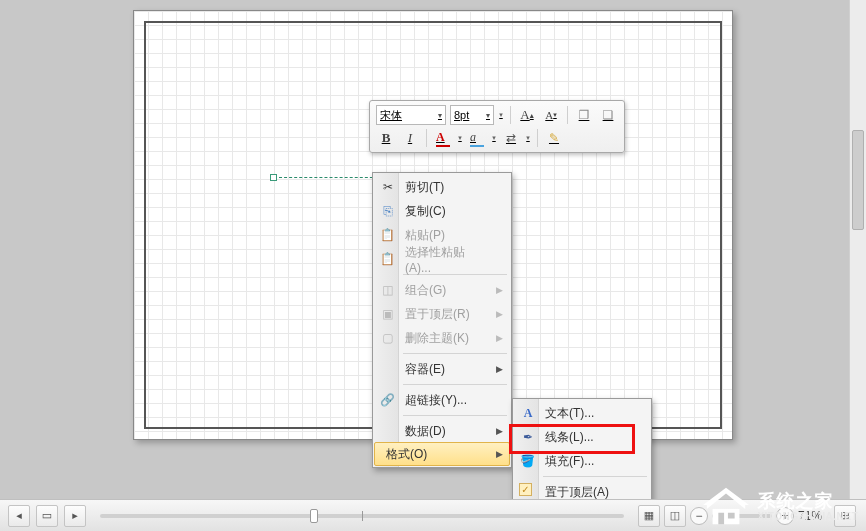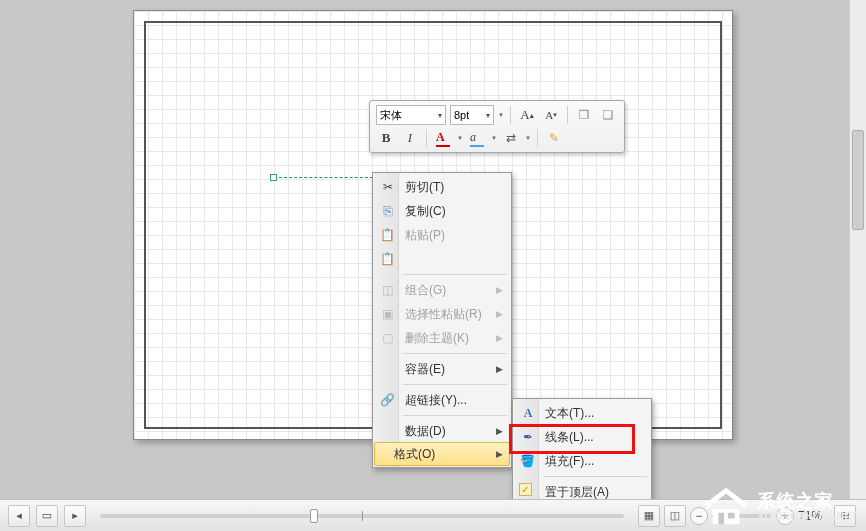--- a/index.html
+++ b/index.html
@@ -88,20 +88,21 @@
       display: flex; align-items: center; justify-content: center; font-size: 12px;
       background: #fafafa; color: #555; }
 
     
     .mini-toolbar {
       position: absolute; left: 369px; top: 100px;
       background: linear-gradient(#fbfbfb,#efefef);
       border: 1px solid #a8a8a8; border-radius: 3px;
       box-shadow: 1px 2px 4px rgba(0,0,0,0.25);
       padding: 4px 6px;
+      text-decoration: underline;
     }
     .mt-row { display: flex; align-items: center; gap: 4px; margin-bottom: 3px; }
     .mt-row:last-child { margin-bottom: 0; }
     .font-sel { width: 70px; height: 20px; border: 1px solid #b8b8b8; background: #fff;
       font-size: 11px; padding: 1px 3px; display: flex; align-items: center; justify-content: space-between; }
     .size-sel { width: 44px; height: 20px; border: 1px solid #b8b8b8; background: #fff;
       font-size: 11px; padding: 1px 3px; display: flex; align-items: center; justify-content: space-between; }
     .dd-arrow { font-size: 8px; color: #555; }
     .tb-ico { width: 20px; height: 20px; display: flex; align-items: center; justify-content: center;
       font-size: 12px; color: #444; border-radius: 2px; }
@@ -134,21 +135,21 @@
     }
     .ctx-item.disabled { color: #a0a0a0; }
     .ctx-item .mi-icon { position: absolute; left: 4px; top: 3px; width: 18px; height: 18px;
       display: flex; align-items: center; justify-content: center; font-size: 12px; }
     .ctx-item .arrow { position: absolute; right: 6px; font-size: 9px; color: #555; }
     .ctx-item.disabled .arrow { color: #bbb; }
     .ctx-sep { height: 1px; background: #d4d4d4; margin: 3px 2px 3px 28px; }
     .ctx-item.hov {
       background: linear-gradient(#fff0c1,#ffe08a);
       border: 1px solid #e1b44a; border-radius: 2px;
-      margin: -1px; padding-left: 19px; padding-right: 19px;
+      margin: -1px; padding-left: 11px; padding-right: 19px;
     }
     .ctx1 { left: 372px; top: 172px; width: 140px; }
     .ctx2 { left: 512px; top: 398px; width: 120px; }
     .red-box {
       position: absolute; left: 509px; top: 424px;
       width: 126px; height: 30px; border: 3px solid #e11;
       pointer-events: none; z-index: 50;
     }
 
     
@@ -238,30 +239,31 @@
   <div class="ctx-item">
     <span class="mi-icon" style="color:#4a82c4">⎘</span>
     <span>复制(C)</span>
   </div>
   <div class="ctx-item disabled">
     <span class="mi-icon" style="color:#c0a060">📋</span>
     <span>粘贴(P)</span>
   </div>
   <div class="ctx-item disabled">
     <span class="mi-icon" style="color:#bbb">📋</span>
+    <span>选择性粘贴(A)...</span>
   </div>
   <div class="ctx-sep"></div>
   <div class="ctx-item disabled">
     <span class="mi-icon" style="color:#bbb">◫</span>
     <span>组合(G)</span>
     <span class="arrow">▶</span>
   </div>
   <div class="ctx-item disabled">
     <span class="mi-icon" style="color:#bbb">▣</span>
-    <span>选择性粘贴(R)</span>
+    <span>置于顶层(R)</span>
     <span class="arrow">▶</span>
   </div>
   <div class="ctx-item disabled">
     <span class="mi-icon" style="color:#bbb">▢</span>
     <span>删除主题(K)</span>
     <span class="arrow">▶</span>
   </div>
   <div class="ctx-sep"></div>
   <div class="ctx-item">
     <span>容器(E)</span>

